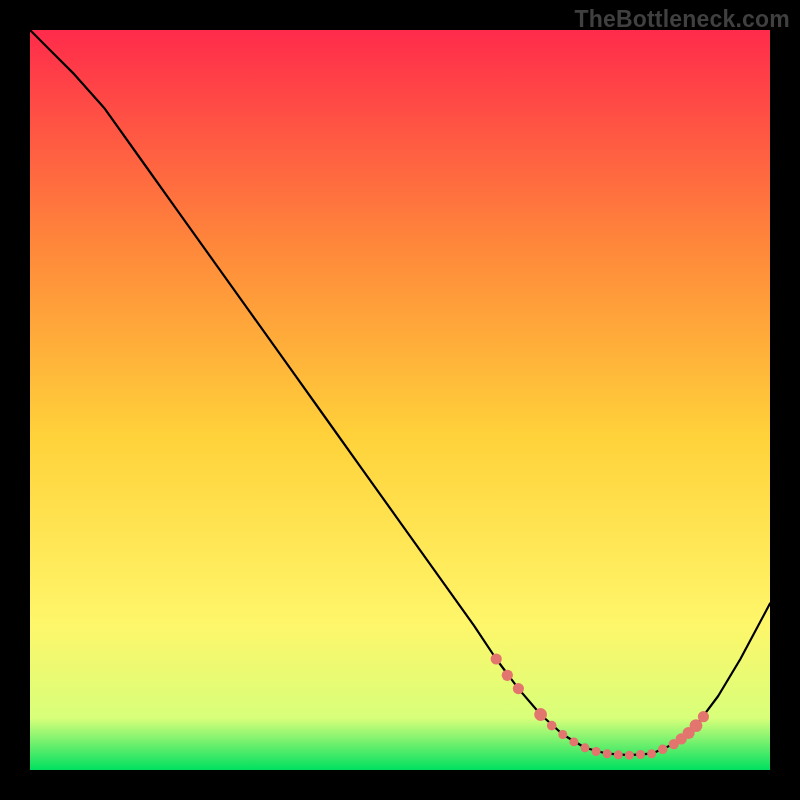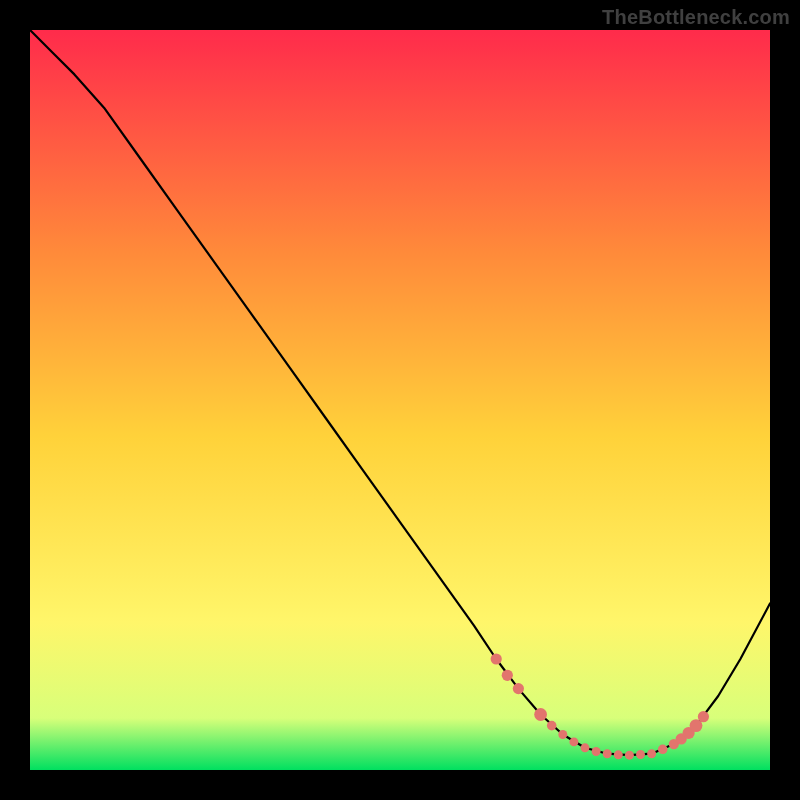--- a/index.html
+++ b/index.html
@@ -14,21 +14,21 @@
   .outer {
     position: relative;
     width: 800px;
     height: 800px;
     background: #000;
   }
   .watermark {
     position: absolute;
     top: 6px;
     right: 10px;
-    font-size: 20px;
+    font-size: 23px;
     font-weight: 600;
     color: #404040;
     letter-spacing: 0.2px;
     user-select: none;
   }
   .plot-wrap {
     position: absolute;
     left: 30px;
     top: 30px;
     width: 740px;

